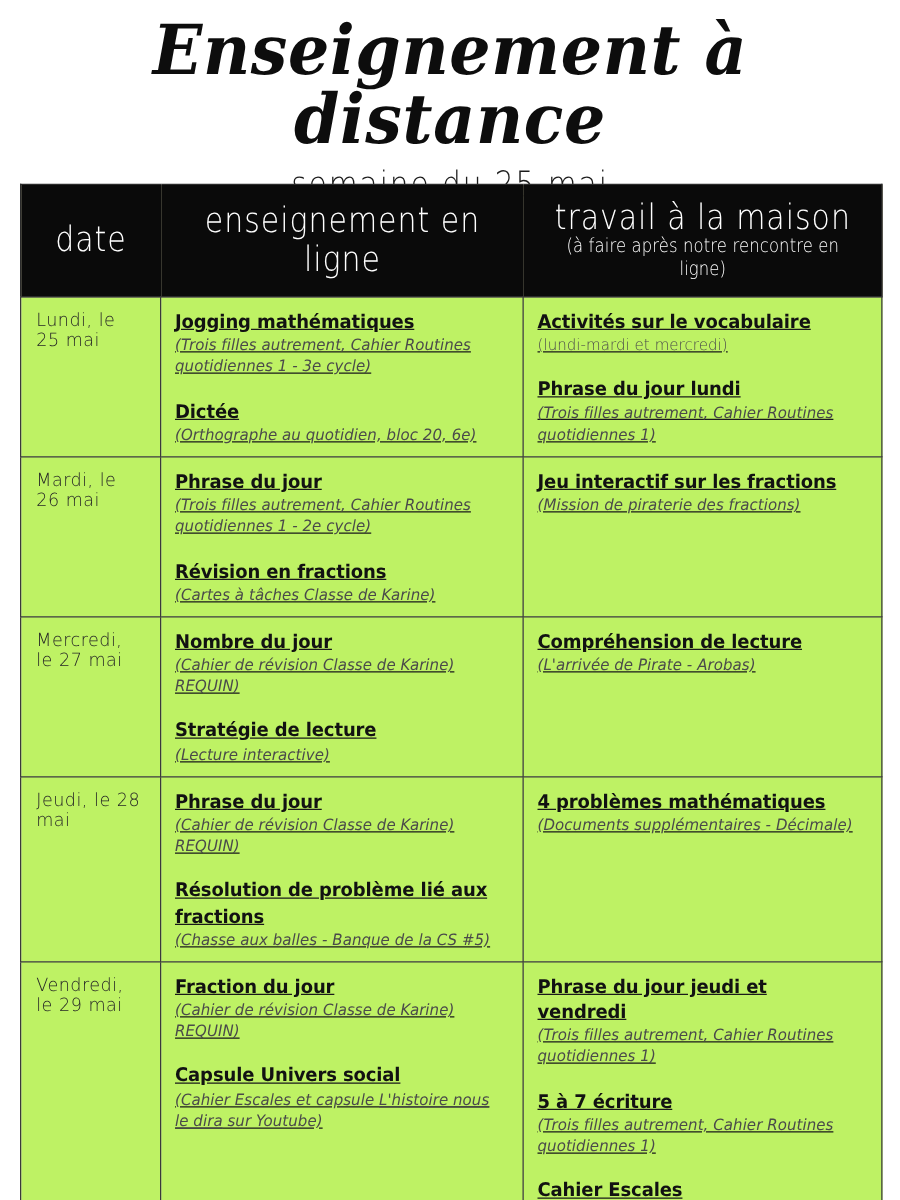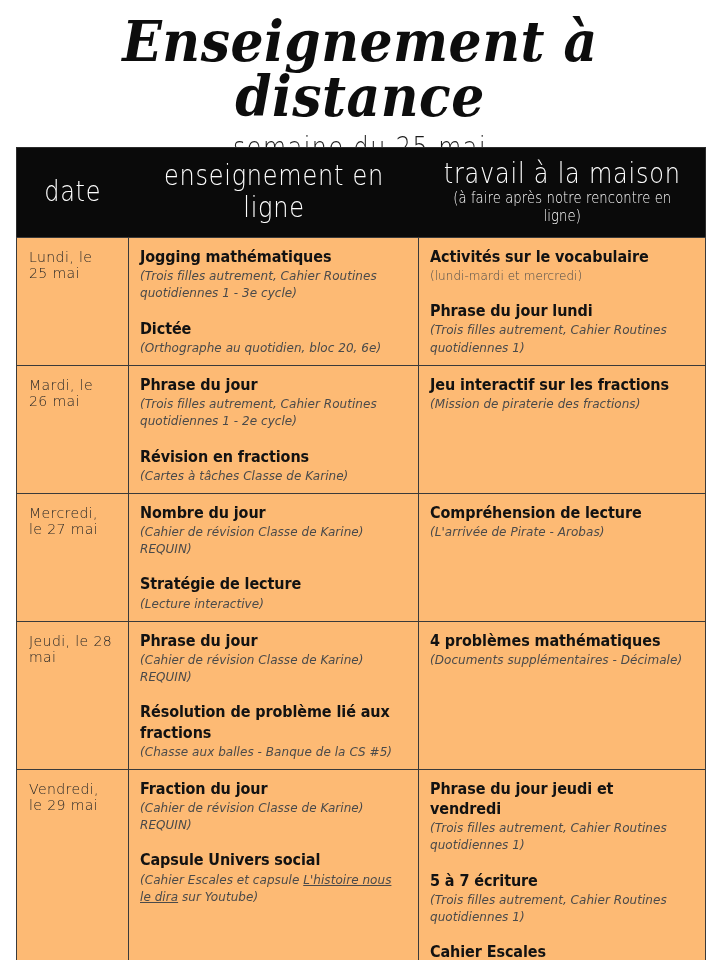--- a/index.html
+++ b/index.html
@@ -95,40 +95,41 @@
     letter-spacing: 0.1px;
     display: block;
     margin-top: 2px;
     transform: scaleY(1.1) scaleX(0.94);
   }
 
   tbody td {
     border: 1.2px solid #3a3a3a;
     vertical-align: top;
     padding: 9px 10px 9px 11px;
-    background: #fdba74;
+    background: #bef264;
   }
   tbody td.cell-date {
     font-family: "DejaVu Sans", sans-serif;
     font-weight: 300;
     font-size: 14.5px;
     letter-spacing: 0.4px;
     color: #262626;
     padding-top: 11px;
     padding-left: 12px;
     transform: none;
   }
   .date-text {
     display: block;
     transform: scaleX(0.97);
     transform-origin: left center;
   }
 
   .entry {
     margin: 0 0 0 0;
+    text-decoration: underline;
   }
   .entry + .entry {
     margin-top: 17px;
   }
   .entry-title {
     font-family: "DejaVu Sans", sans-serif;
     font-weight: 700;
     font-size: 15px;
     line-height: 1.34;
     letter-spacing: -0.1px;

